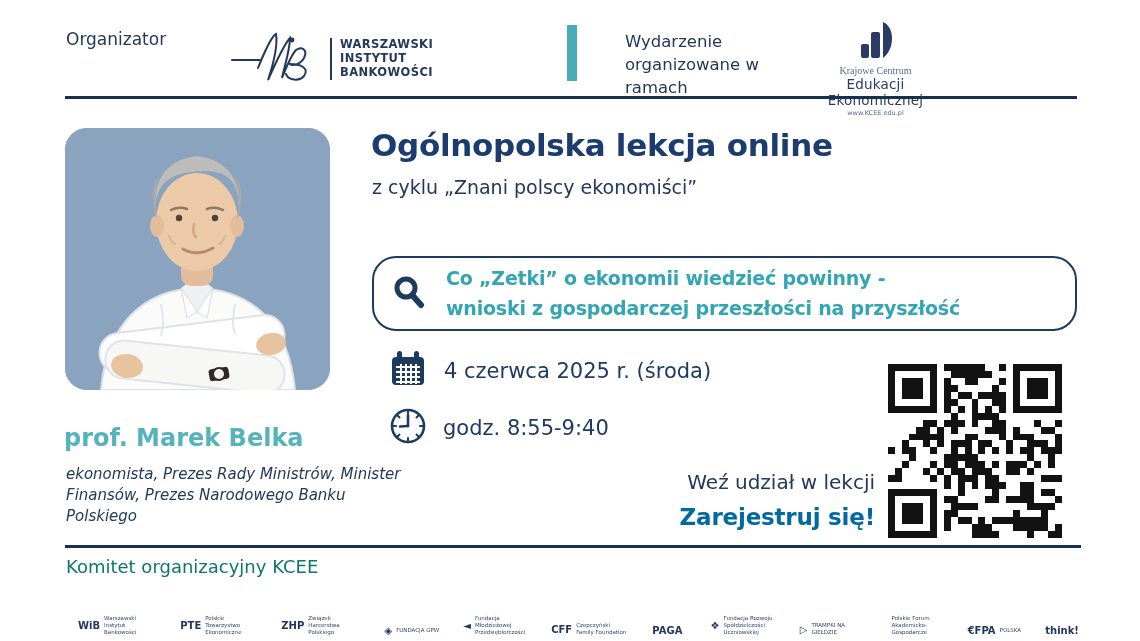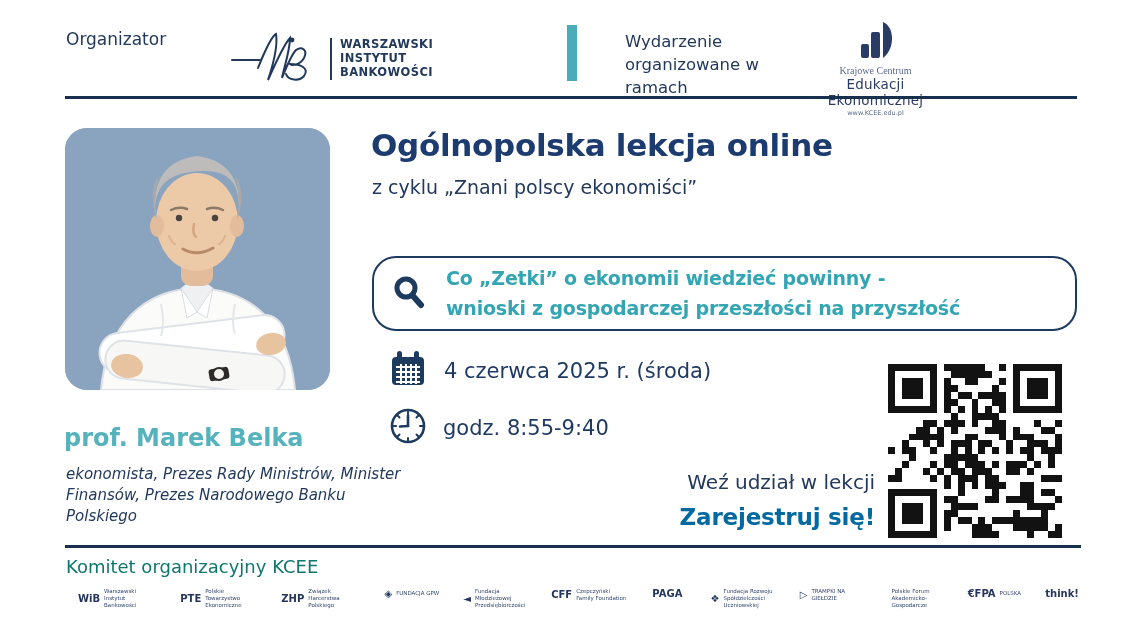--- a/index.html
+++ b/index.html
@@ -45,21 +45,21 @@
   .register-invite { font-size:20px; color:#22395c; }
   .register-cta { font-size:23px; font-weight:700; color:#0369a1; margin-top:10px; letter-spacing:-.2px; }
   
   .qr-code { position:absolute; left:888px; top:364px; width:174px; height:174px;
     display:grid; background:#ffffff; }
   .qr-code div { width:100%; height:100%; }
   .qr-on { background:#121212; }
   
   .committee-label { position:absolute; left:66px; top:556px; font-size:18px; color:#0f766e; }
   .partners { position:absolute; left:78px; top:588px; width:1005px; height:48px;
-    display:flex; justify-content:space-between; align-items:flex-start; }
+    display:flex; justify-content:space-between; align-items:flex-end; }
   .partner { display:flex; align-items:center; gap:4px; max-width:88px; }
   .partner-mark { font-size:10px; font-weight:700; color:#24355e; white-space:nowrap; }
   .partner-name { font-size:5.5px; line-height:1.25; color:#33466e; max-width:52px; }
 </style>
 </head>
 <body>
 
 <div class="poster">
 
   <div class="organizer-label">Organizator</div>

